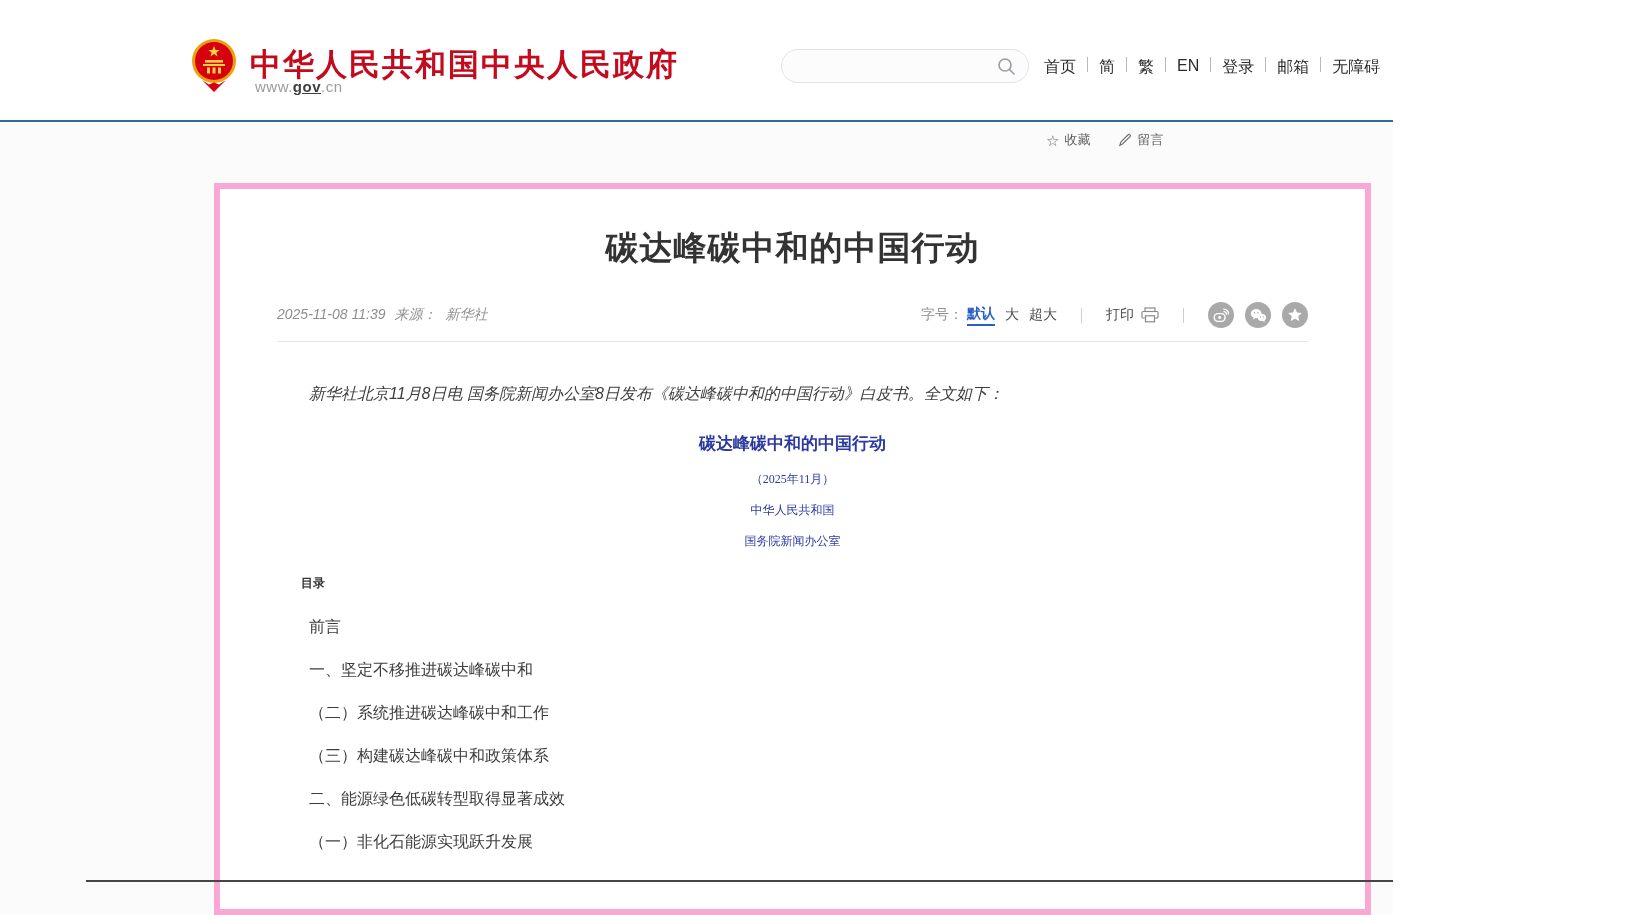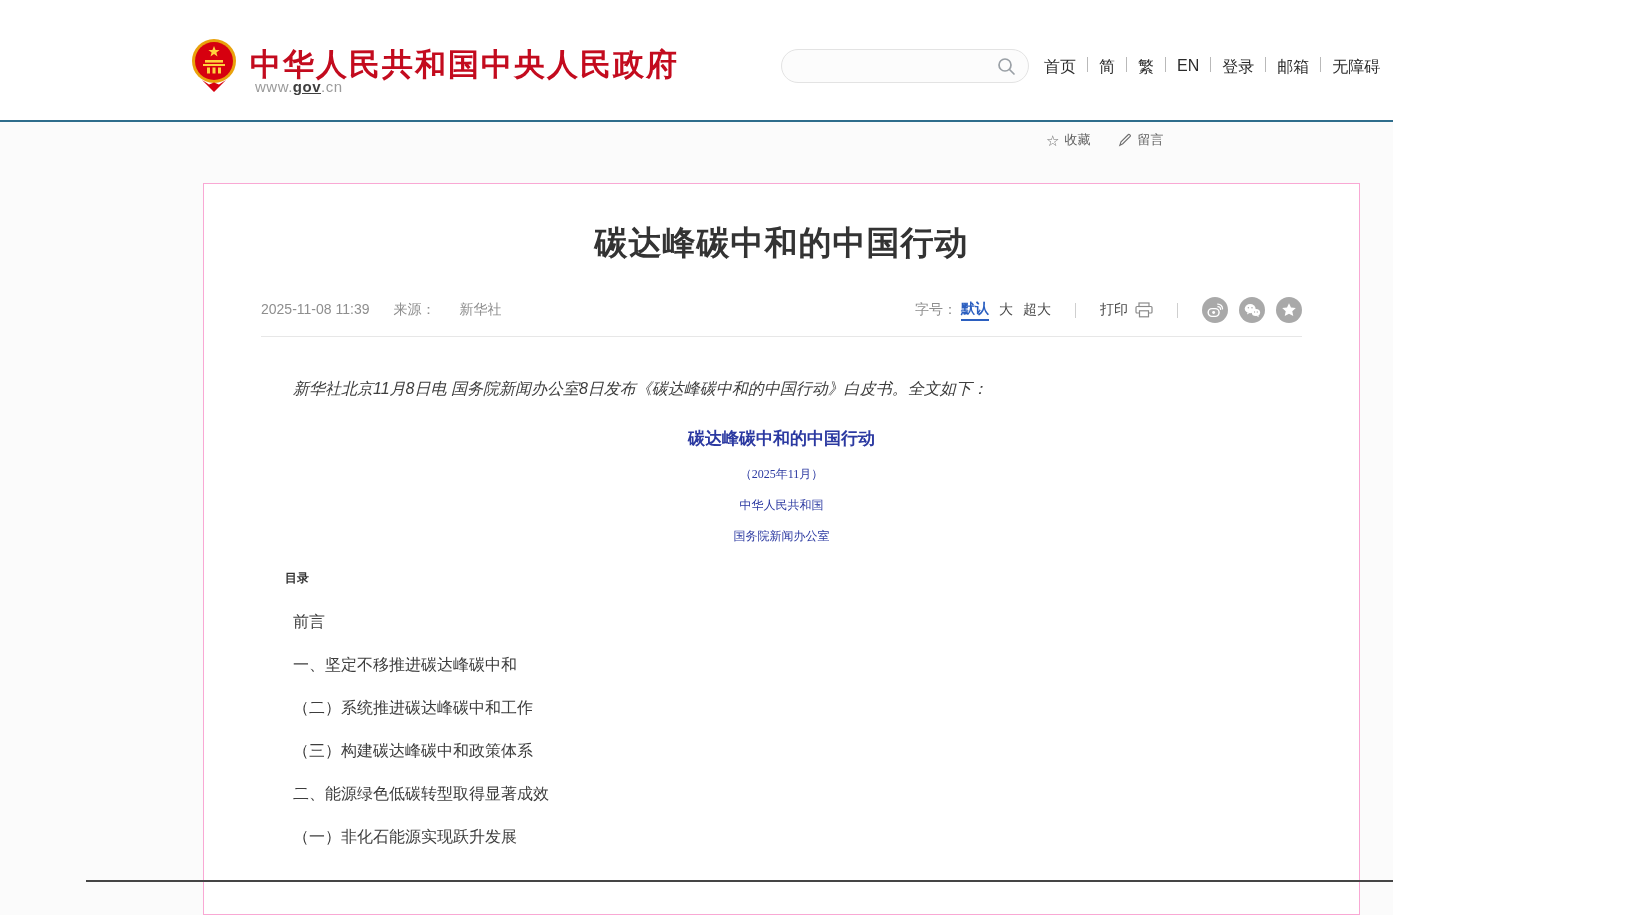--- a/index.html
+++ b/index.html
@@ -34,29 +34,29 @@
   .rule-teal { position:absolute; left:0; top:120px; width:100%; height:2px; background:#2f6d8c; }
   .lower-bg { position:absolute; left:0; top:122px; width:100%; height:793px; background:#fbfbfb; }
 
   
   .page-tools { position:absolute; left:1046px; top:131px; display:flex; gap:28px; }
   .page-tools .tool { display:flex; align-items:center; gap:5px; font-size:13px; color:#5f5f5f; cursor:pointer; }
   .page-tools .star-glyph { font-size:15px; color:#6d6d6d; line-height:1; }
 
   
   .card {
-    position:absolute; left:203px; top:183px; width:1157px; height:732px;
-    background:#fff; border:1px solid #f9a8d4;
+    position:absolute; left:214px; top:183px; width:1157px; height:732px;
+    background:#fff; border:6px solid #f9a8d4;
   }
   .article-title {
     margin:37px 30px 0; text-align:center;
     font-size:33px; font-weight:600; color:#333; letter-spacing:1px;
   }
   .meta { position:relative; margin:33px 57px 0; height:22px; font-size:14px; }
-  .meta-left { position:absolute; left:0; top:2px; display:flex; gap:24px; color:#8e8e8e; }
+  .meta-left { position:absolute; left:0; top:2px; display:flex; gap:9px; color:#8e8e8e;font-style:italic; }
   .meta-right { position:absolute; right:0; top:-2px; display:flex; align-items:center; }
   .fs-label { color:#8e8e8e; }
   .fs-default { color:#2b5fc0; font-weight:bold; border-bottom:2px solid #2b5fc0; padding-bottom:1px; margin-left:4px; cursor:pointer; }
   .fs-opt { color:#4a4a4a; margin-left:10px; cursor:pointer; }
   .vsep { width:1px; height:15px; background:#cfcfcf; margin:0 24px; }
   .print { display:flex; align-items:center; gap:7px; color:#4a4a4a; cursor:pointer; }
   .share { display:flex; align-items:center; gap:11px; }
   .share .circ { width:26px; height:26px; border-radius:50%; background:#a9a9a9; display:flex; align-items:center; justify-content:center; cursor:pointer; }
   .meta-divider { margin:15px 57px 0; border:none; border-top:1px solid #e7e7e7; }
 

